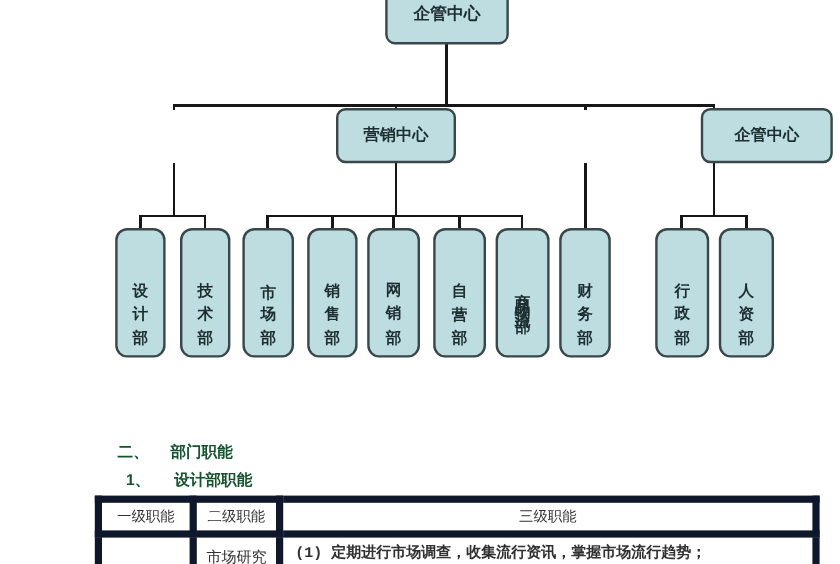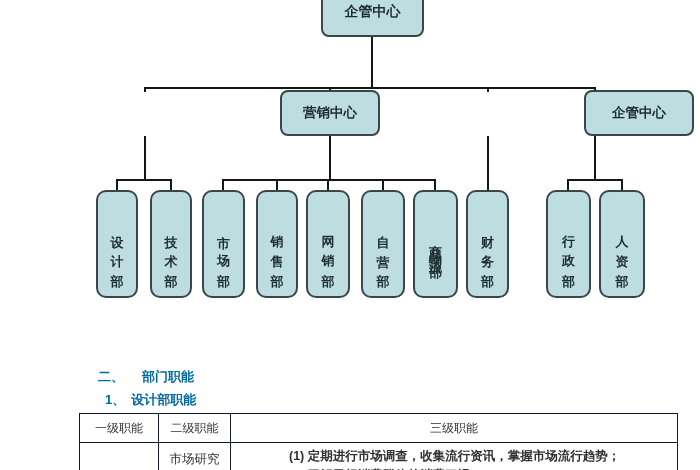--- a/index.html
+++ b/index.html
@@ -26,39 +26,39 @@
   .obox.lvl2{top:90px;height:46px;font-size:13.5px;}
   .obox.dept{top:190px;height:108px;border-radius:10px;font-size:13px;}
   .vtext{
     writing-mode:vertical-lr;
     text-orientation:upright;
     line-height:1;
   }
   .chars3{letter-spacing:19px;transform:translateY(9px);}
   .chars5{letter-spacing:5px;transform:translateY(2px);}
   
-  .heading{position:absolute;font-weight:bold;font-size:13px;color:#0369a1;white-space:nowrap;}
+  .heading{position:absolute;font-weight:bold;font-size:13px;color:#14532d;white-space:nowrap;}
   #heading-1{left:98px;top:368px;}
   #heading-1 .h-text{margin-left:18px;}
   #heading-2{left:105px;top:391px;}
-  #heading-2 .h-text{margin-left:6px;}
+  #heading-2 .h-text{margin-left:20px;}
   
   .func-table{
     position:absolute;left:79px;top:413px;width:538px;
     border-collapse:collapse;table-layout:fixed;
     font-size:12px;color:#303030;
   }
-  .func-table td{border:1px solid #0f172a;box-sizing:border-box;vertical-align:top;}
+  .func-table td{border:6px solid #0f172a;box-sizing:border-box;vertical-align:top;font-family:Liberation Mono, monospace;}
   .func-table .hdr td{height:29px;text-align:center;vertical-align:middle;font-size:12px;}
   .col1{width:79px;}
   .col2{width:72px;margin-top:32px;}
   .col3{width:447px;}
   .cell-l2{text-align:center;padding-top:8px;font-size:12.5px;}
   .cell-l3{padding:4px 8px 0 10px;font-weight:bold;font-size:12.5px;line-height:19px;}
-  .cell-l3 div{white-space:nowrap;overflow:hidden;margin-left:48px;}
+  .cell-l3 div{white-space:nowrap;overflow:hidden;}
   .body-row td{height:60px;}
 </style>
 </head>
 <body>
 
 <div class="chart">
 
   <svg class="connectors" width="700" height="360" viewBox="0 0 700 360">
     <g stroke="#161616" stroke-width="2" fill="none" shape-rendering="crispEdges">
 

